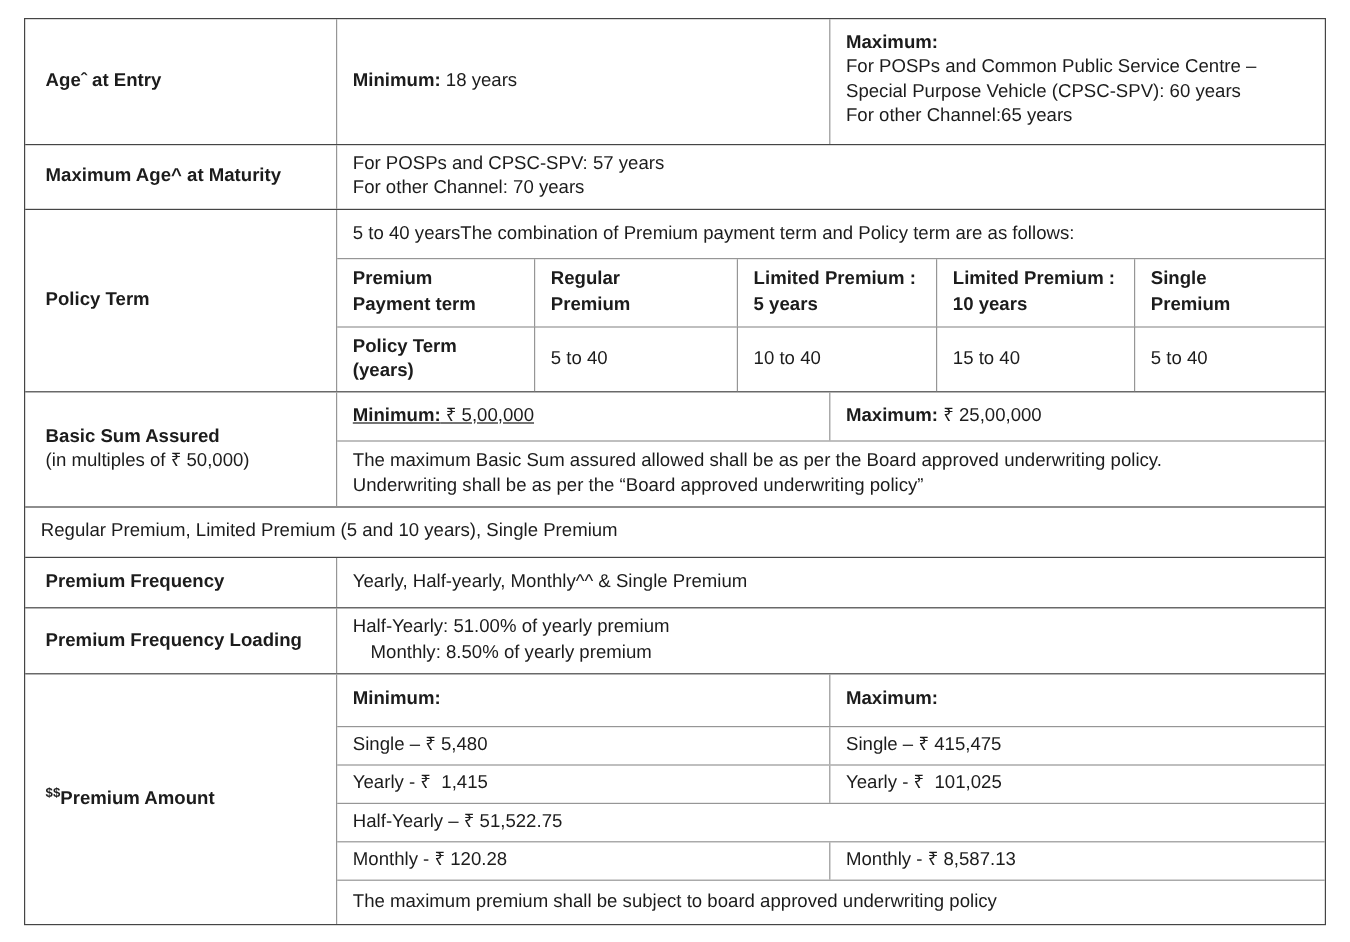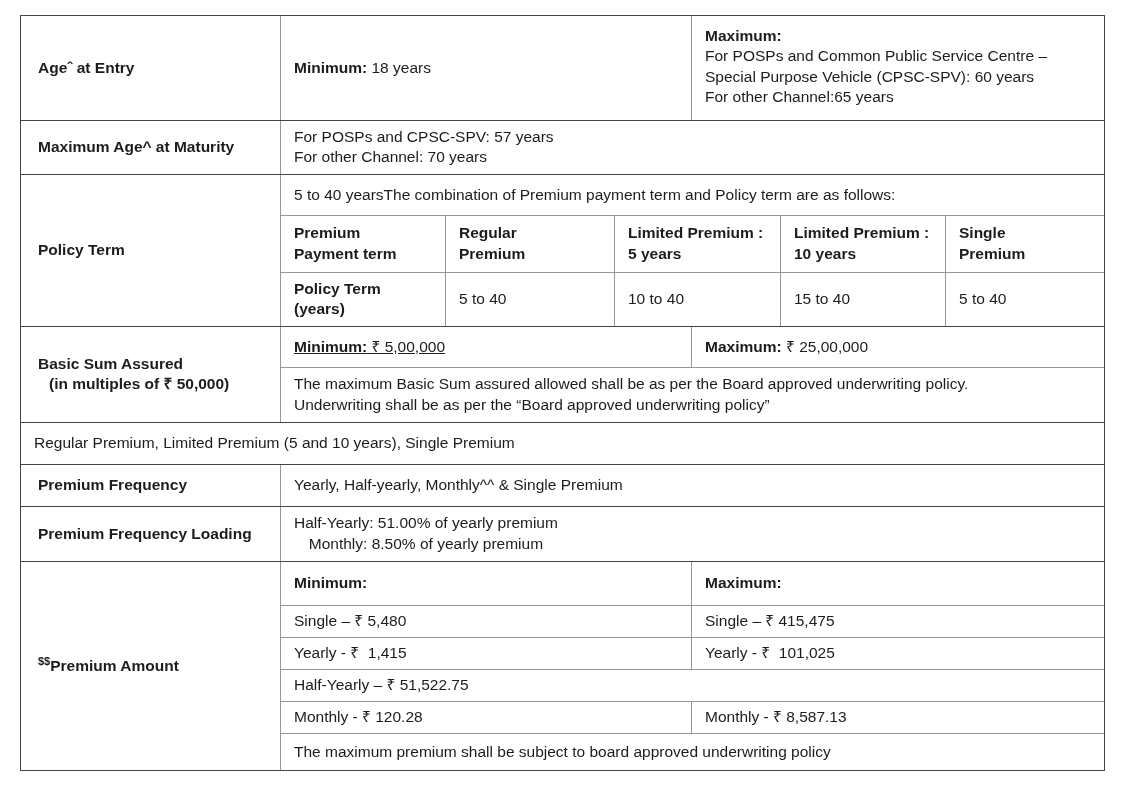--- a/index.html
+++ b/index.html
@@ -15,21 +15,21 @@
     border:1.6px solid #454545;background:#fff;
   }
   .row{display:flex;align-items:stretch;}
   .row + .row{border-top:1.6px solid #454545;}
   .label{
     flex:0 0 260px;max-width:260px;
     border-right:1.2px solid #969696;
     display:flex;flex-direction:column;justify-content:center;
     padding:8px 10px 8px 17px;font-weight:bold;
   }
-  .label .sub{font-weight:bold;margin-left:11px;}
+  .label .sub{font-weight:normal;}
   .content{flex:1;display:flex;flex-direction:column;min-width:0;}
   .hsplit{display:flex;align-items:stretch;}
   .cell{
     display:flex;align-items:center;
     padding:6px 12px 6px 13px;white-space:pre-wrap;min-width:0;
   }
   .v-divider{border-right:1.2px solid #969696;}
   .t-divider{border-top:1.2px solid #969696;}
   b{font-weight:bold;}
   

